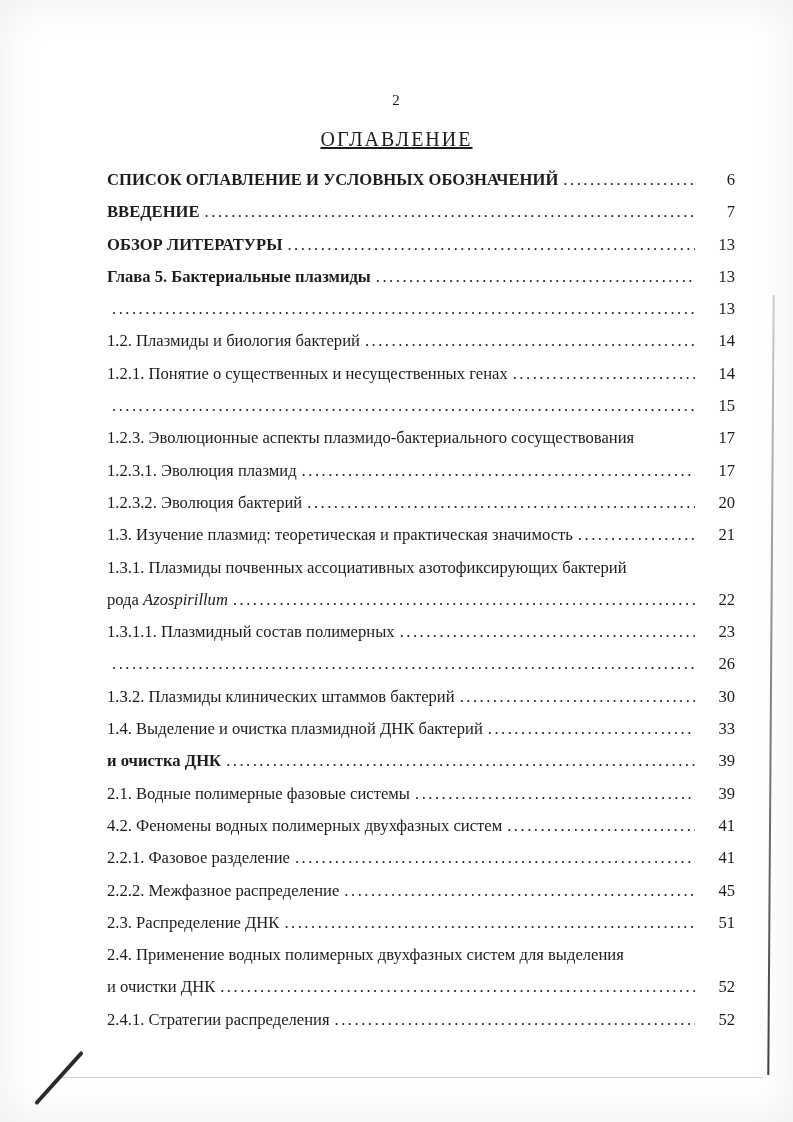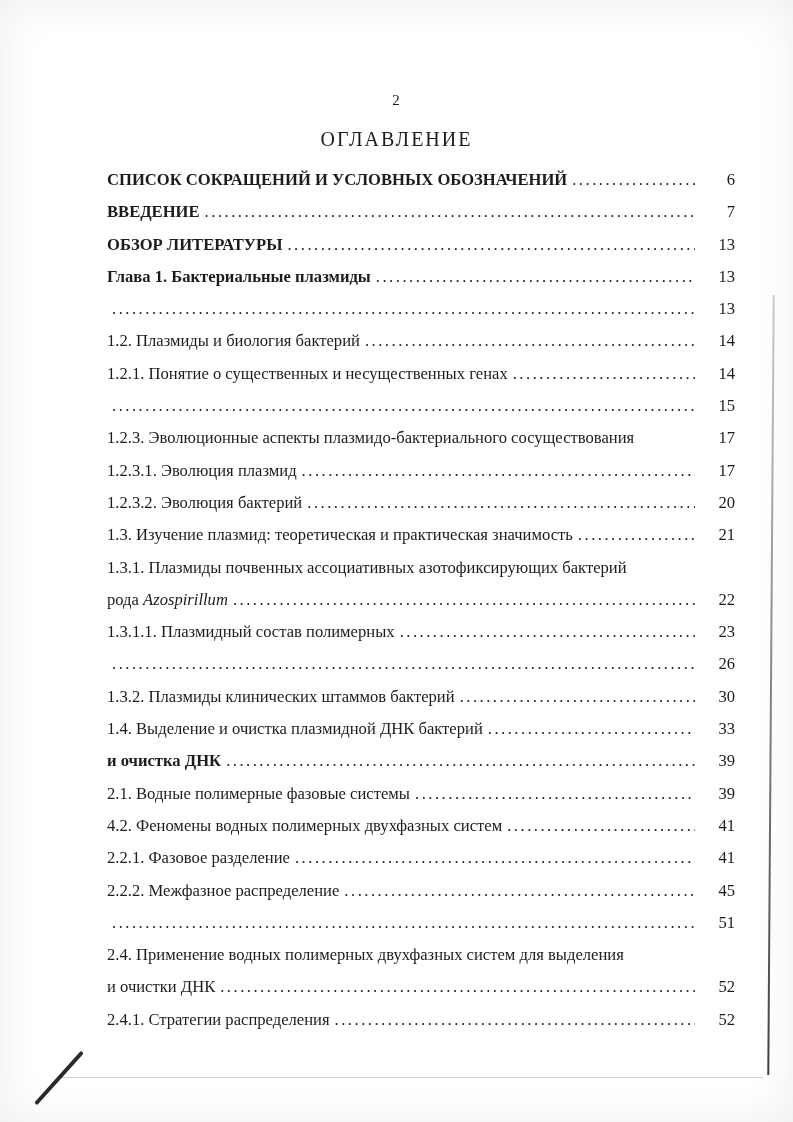--- a/index.html
+++ b/index.html
@@ -30,20 +30,21 @@
   .doc-title {
     position: absolute;
     top: 128px;
     left: 0;
     width: 100%;
     text-align: center;
     font-size: 20px;
     letter-spacing: 2px;
     font-weight: normal;
     margin: 0;
+    text-decoration: underline;
   }
   .toc-list {
     position: absolute;
     top: 164px;
     left: 107px;
     right: 58px;
   }
   .toc-row {
     display: flex;
     align-items: baseline;
@@ -103,36 +104,36 @@
 <body>
 
 <div class="scan-page">
 
   <div class="top-page-number">2</div>
 
   <h1 class="doc-title">ОГЛАВЛЕНИЕ</h1>
 
   <div class="toc-list">
       <div class="toc-row bold">
-        <span class="toc-text">СПИСОК СОКРАЩЕНИЙ И УСЛОВНЫХ ОБОЗНАЧЕНИЙ</span>
+        <span class="toc-text">СПИСОК ОГЛАВЛЕНИЕ И УСЛОВНЫХ ОБОЗНАЧЕНИЙ</span>
         <span class="leader">............................................................................................................................................</span>
         <span class="pagenum">6</span>
       </div>
       <div class="toc-row bold">
         <span class="toc-text">ВВЕДЕНИЕ</span>
         <span class="leader">............................................................................................................................................</span>
         <span class="pagenum">7</span>
       </div>
       <div class="toc-row bold">
         <span class="toc-text">ОБЗОР ЛИТЕРАТУРЫ</span>
         <span class="leader">............................................................................................................................................</span>
         <span class="pagenum">13</span>
       </div>
       <div class="toc-row bold">
-        <span class="toc-text">Глава 1. Бактериальные плазмиды</span>
+        <span class="toc-text">Глава 5. Бактериальные плазмиды</span>
         <span class="leader">............................................................................................................................................</span>
         <span class="pagenum">13</span>
       </div>
       <div class="toc-row">
         <span class="leader">............................................................................................................................................</span>
         <span class="pagenum">13</span>
       </div>
       <div class="toc-row">
         <span class="toc-text">1.2. Плазмиды и биология бактерий</span>
         <span class="leader">............................................................................................................................................</span>
@@ -215,20 +216,21 @@
         <span class="toc-text">2.2.1. Фазовое разделение</span>
         <span class="leader">............................................................................................................................................</span>
         <span class="pagenum">41</span>
       </div>
       <div class="toc-row">
         <span class="toc-text">2.2.2. Межфазное распределение</span>
         <span class="leader">............................................................................................................................................</span>
         <span class="pagenum">45</span>
       </div>
       <div class="toc-row">
+        <span class="toc-text">2.3. Распределение ДНК</span>
         <span class="leader">............................................................................................................................................</span>
         <span class="pagenum">51</span>
       </div>
       <div class="toc-row">
         <span class="toc-text">2.4. Применение водных полимерных двухфазных систем для выделения</span>
         <span class="spacer"></span>
         <span class="pagenum"></span>
       </div>
       <div class="toc-row">
         <span class="toc-text">и очистки ДНК</span>

